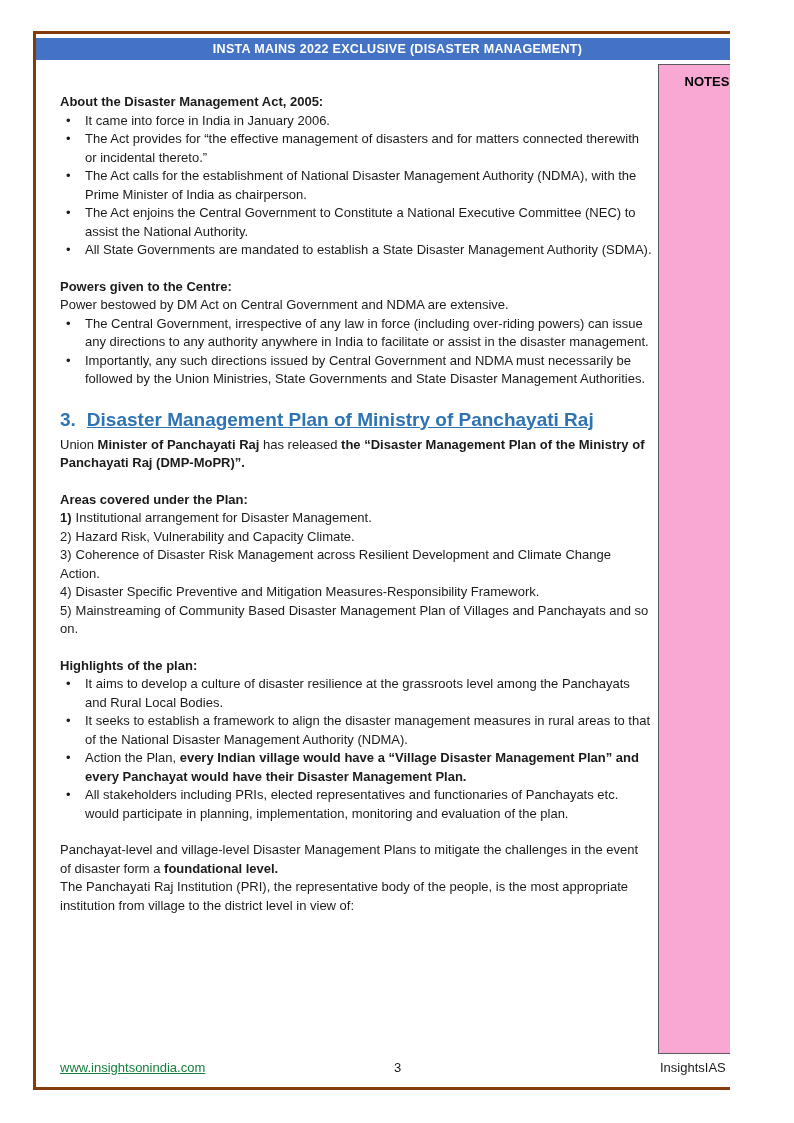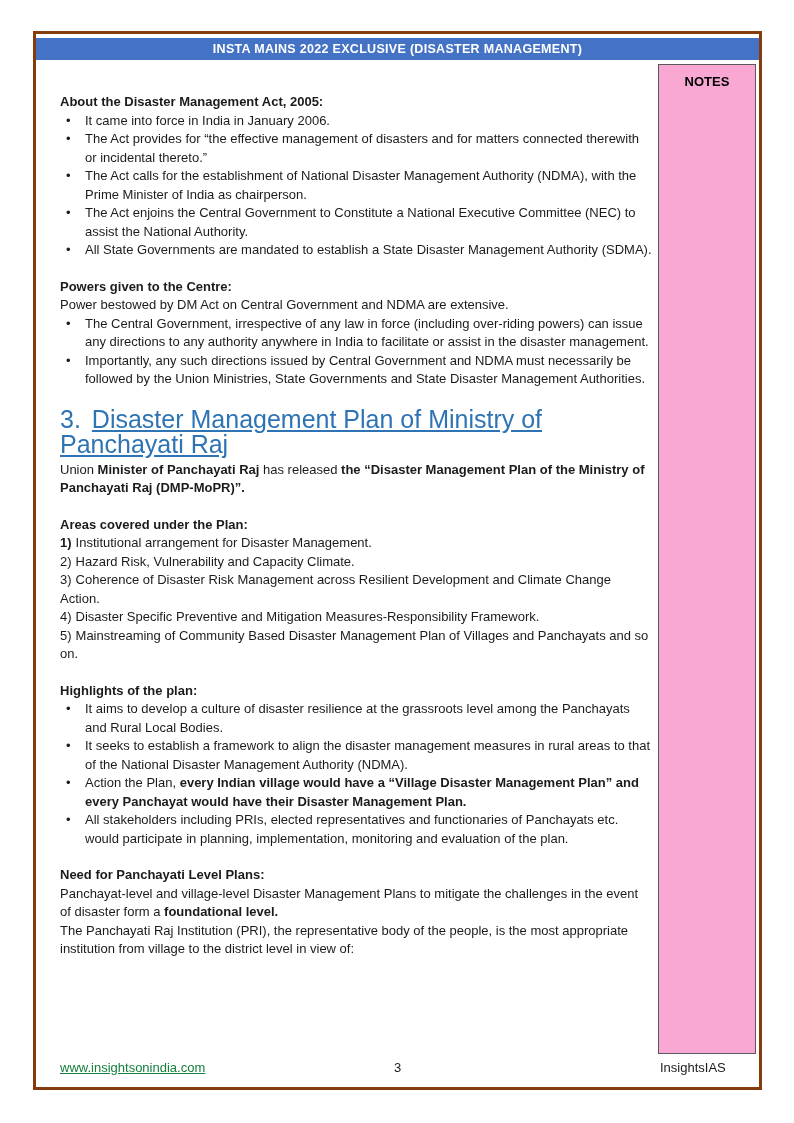--- a/index.html
+++ b/index.html
@@ -1,17 +1,17 @@
 <!DOCTYPE html>
 <html><head>
 <meta charset="utf-8">
 <style>
   html,body{margin:0;padding:0;background:#fff;}
   .page{
-    position:relative;width:794px;height:1123px;background:#ffffff;
+    position:relative;width:730px;height:1123px;background:#ffffff;
     font-family:"Liberation Sans",sans-serif;color:#1b1b1b;overflow:hidden;
   }
   .frame{
     position:absolute;left:33px;top:31px;width:723px;height:1053px;
     border:3px solid #843C0C;box-sizing:content-box;background:#fff;
   }
   .headerbar{
     position:absolute;left:36px;top:38px;width:723px;height:22px;
     background:#4472C4;color:#ffffff;display:flex;align-items:center;justify-content:center;
     font-size:12.5px;font-weight:600;letter-spacing:.3px;
@@ -26,21 +26,21 @@
     font-size:13px;line-height:18.5px;
   }
   .content p,.content ul{margin:0;padding:0;}
   .sec{margin-bottom:18px;}
   .h{font-weight:bold;}
   .b{font-weight:bold;}
   ul.bullets{list-style:none;padding-left:25px;}
   ul.bullets li{position:relative;}
   ul.bullets li::before{content:"\2022";position:absolute;left:-19px;top:0;font-size:13px;}
   .plan-h{
-    font-size:25px;line-height:25px;font-weight:normal;color:#2E74B5;
+    font-size:19px;line-height:25px;font-weight:bold;color:#2E74B5;
     margin:0 0 4px 0 !important;
   }
   .plan-h .num{margin-right:11px;}
   .plan-h .u{text-decoration:underline;}
   .numitem .num{margin-right:4px;}
   .footer-page{position:absolute;left:36px;top:1060px;width:723px;text-align:center;font-size:13px;}
   .footer-link{position:absolute;left:60px;top:1060px;font-size:13px;color:#15803d;text-decoration:underline;cursor:pointer;}
   .footer-brand{position:absolute;left:660px;top:1060px;font-size:13px;}
 </style>
 </head>
@@ -98,21 +98,20 @@
       <p class="h">Highlights of the plan:</p>
       <ul class="bullets">
         <li><span>It aims to develop a culture of disaster resilience at the grassroots level among the Panchayats and Rural Local Bodies.</span><span class="b"></span></li>
         <li><span>It seeks to establish a framework to align the disaster management measures in rural areas to that of the National Disaster Management Authority (NDMA).</span><span class="b"></span></li>
         <li><span>Action the Plan, </span><span class="b">every Indian village would have a “Village Disaster Management Plan” and every Panchayat would have their Disaster Management Plan.</span></li>
         <li><span>All stakeholders including PRIs, elected representatives and functionaries of Panchayats etc. would participate in planning, implementation, monitoring and evaluation of the plan.</span><span class="b"></span></li>
       </ul>
     </div>
 
     <div class="sec">
-      <p class="h">Need for Panchayati Level Plans:</p>
       <p><span>Panchayat-level and village-level Disaster Management Plans to mitigate the challenges in the event of disaster form a </span><span class="b">foundational level.</span></p>
       <p>The Panchayati Raj Institution (PRI), the representative body of the people, is the most appropriate institution from village to the district level in view of:</p>
     </div>
 
   </div>
 
   <div class="footer-page">3</div>
   <a class="footer-link" href="#">www.insightsonindia.com</a>
   <div class="footer-brand">InsightsIAS</div>
 

